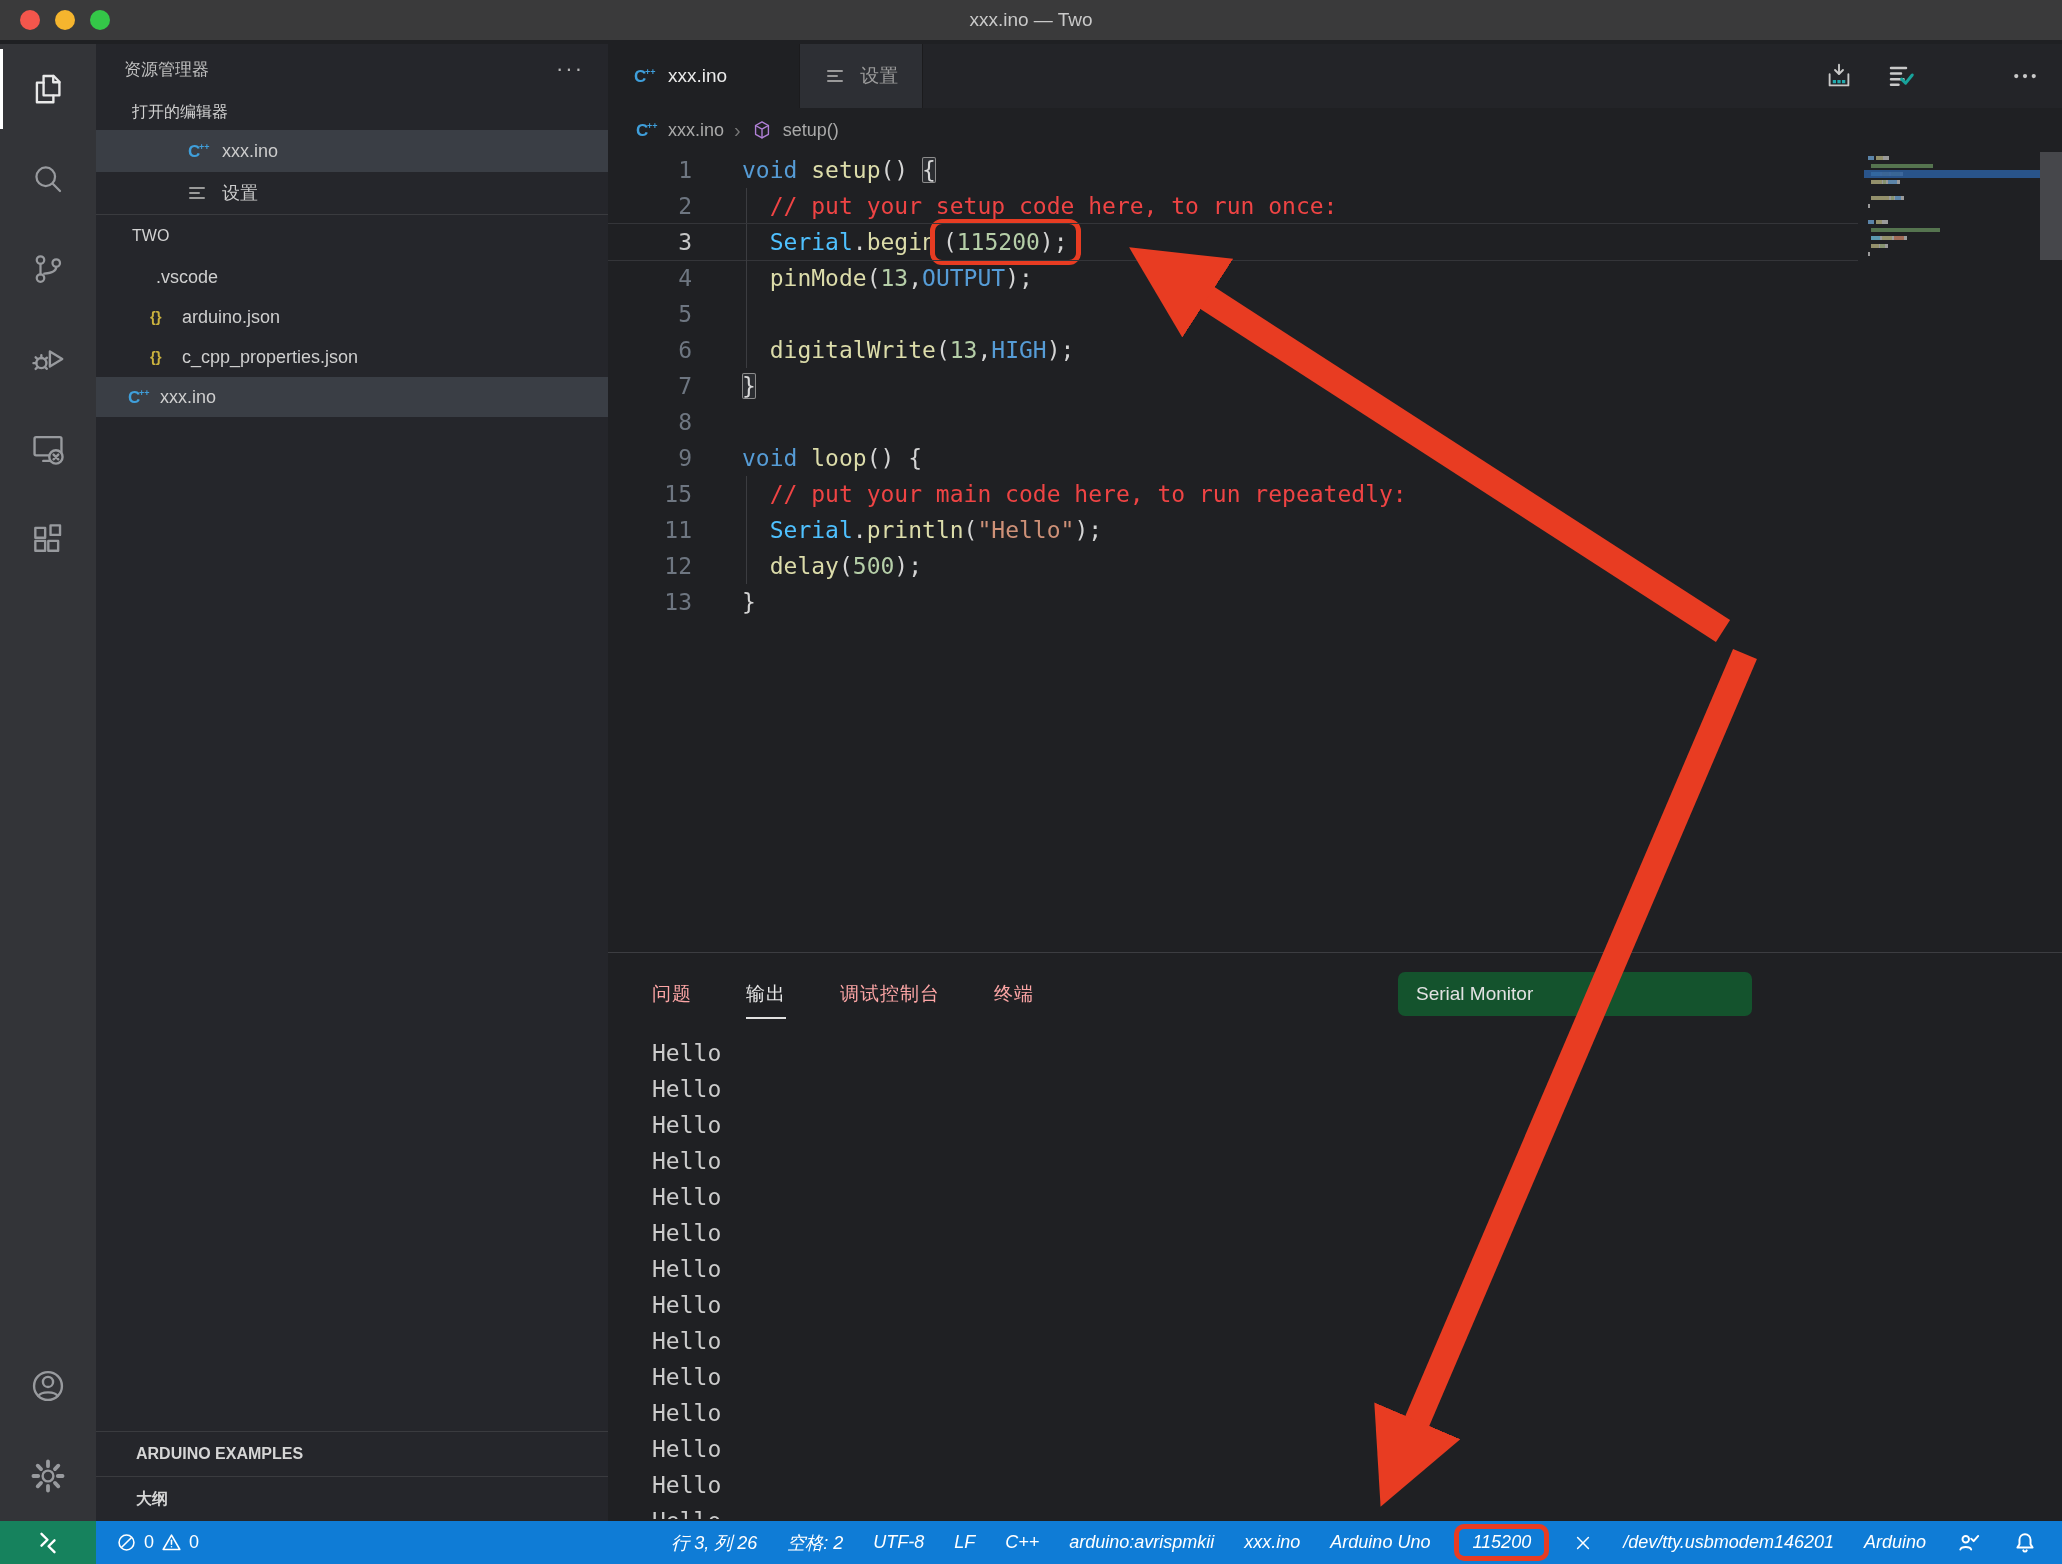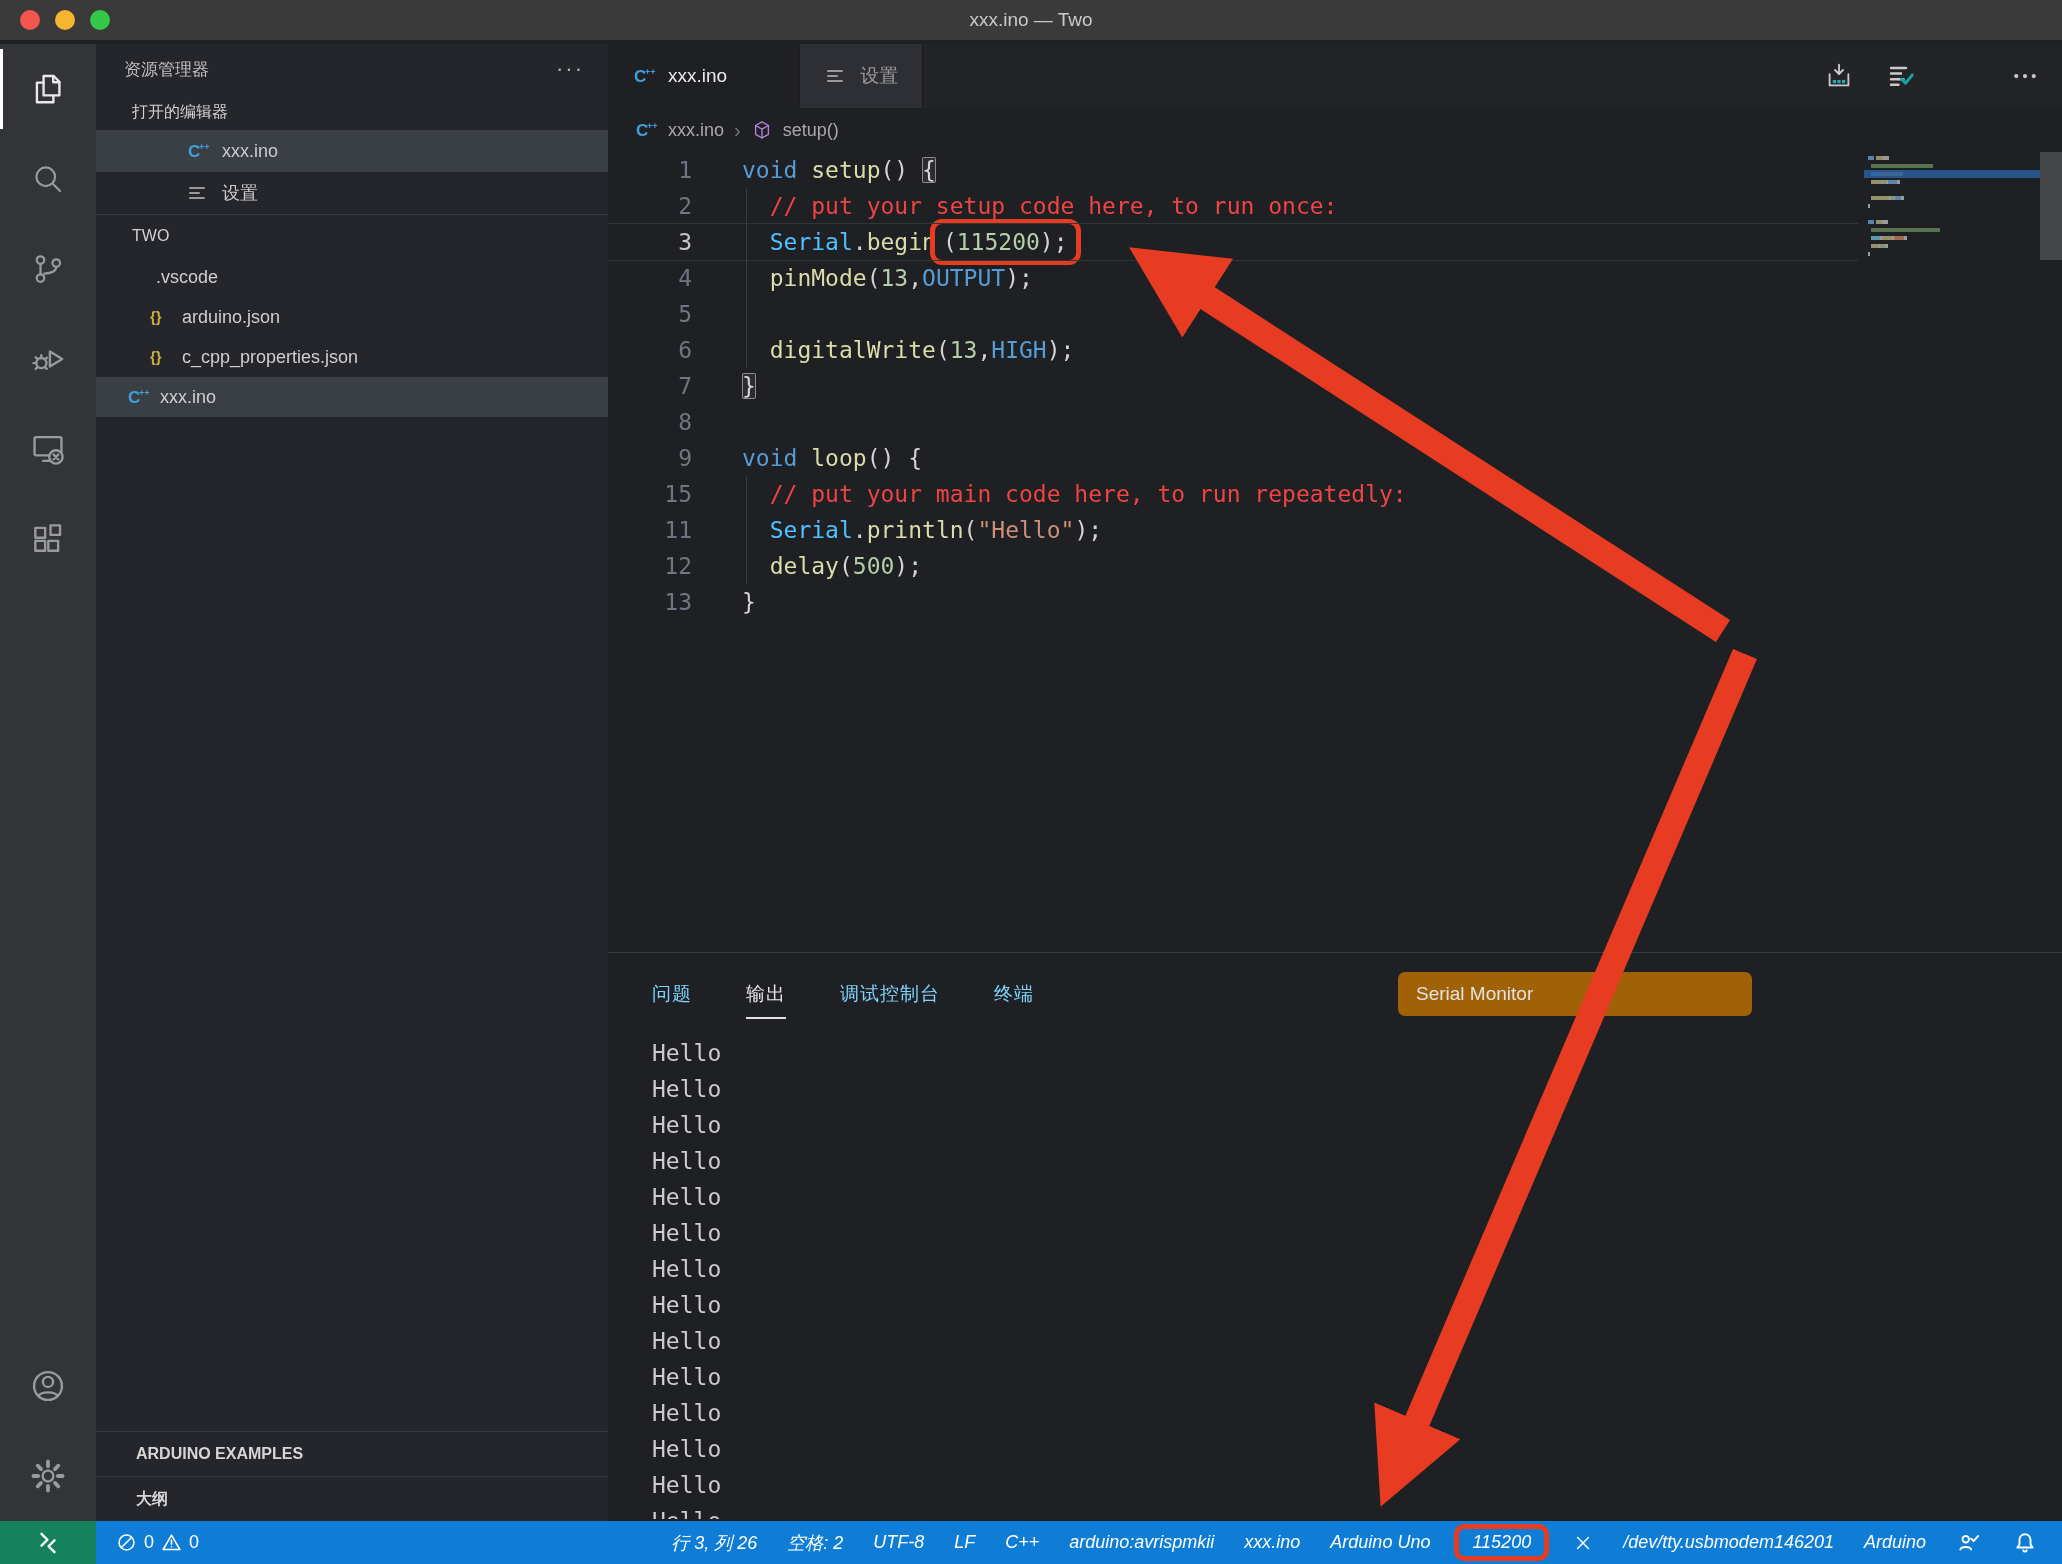--- a/index.html
+++ b/index.html
@@ -73,27 +73,27 @@
   
   .minimap{position:absolute;left:1868px;top:156px;width:170px;height:140px;z-index:3;}
   .mm-row{height:4px;margin-bottom:4px;display:flex;position:relative;}
   .mm-row span{height:4px;display:inline-block;}
   .mm-row.hl::after{content:"";position:absolute;left:-4px;right:-4px;top:-2px;height:8px;background:#2b5e9c;opacity:.85;}
   .scroll-thumb{position:absolute;left:2040px;top:152px;width:22px;height:108px;background:#46474b;z-index:3;}
 
   
   .panel{position:absolute;left:608px;top:952px;width:1454px;bottom:43px;background:#1f2023;border-top:1px solid #3c3d41;z-index:2;}
   .panel-tabs{height:82px;display:flex;align-items:center;gap:54px;padding-left:44px;}
-  .ptab{position:relative;height:100%;display:flex;align-items:center;font-size:19px;letter-spacing:1px;color:#7dd3fc;cursor:pointer;}
+  .ptab{position:relative;height:100%;display:flex;align-items:center;font-size:19px;letter-spacing:1px;color:#fca5a5;cursor:pointer;}
   .ptab.active{color:#e8e8e8;}
   .ptab.active::after{content:"";position:absolute;left:0;right:0;bottom:16px;height:2px;background:#e0e0e0;}
   .panel-actions{position:absolute;right:24px;top:0;height:82px;display:flex;align-items:center;gap:30px;color:#cfcfcf;}
   .pa-item{cursor:pointer;}
   .pa-item.disabled{color:#6b6c70;}
-  .dropdown{width:318px;height:44px;background:#a16207;border-radius:7px;display:flex;align-items:center;
+  .dropdown{width:318px;height:44px;background:#14532d;border-radius:7px;display:flex;align-items:center;
     justify-content:space-between;padding:0 18px;font-size:19px;color:#e2e2e2;cursor:pointer;margin-right:6px;}
   .output{height:calc(100% - 84px);overflow:hidden;padding-left:44px;font-family:"DejaVu Sans Mono",monospace;
     font-size:23px;line-height:36px;color:#cccccc;}
 
   
   .statusbar{position:absolute;left:0;bottom:0;width:100%;height:43px;background:#0f7cd6;color:#ffffff;
     display:flex;align-items:center;font-size:18px;z-index:5;}
   .sb-remote{width:96px;height:100%;flex:none;background:#16825d;display:flex;align-items:center;justify-content:center;cursor:pointer;}
   .sb-problems{display:flex;align-items:center;gap:7px;margin-left:20px;cursor:pointer;}
   .sb-rightgroup{margin-left:auto;display:flex;align-items:center;gap:30px;margin-right:24px;}

